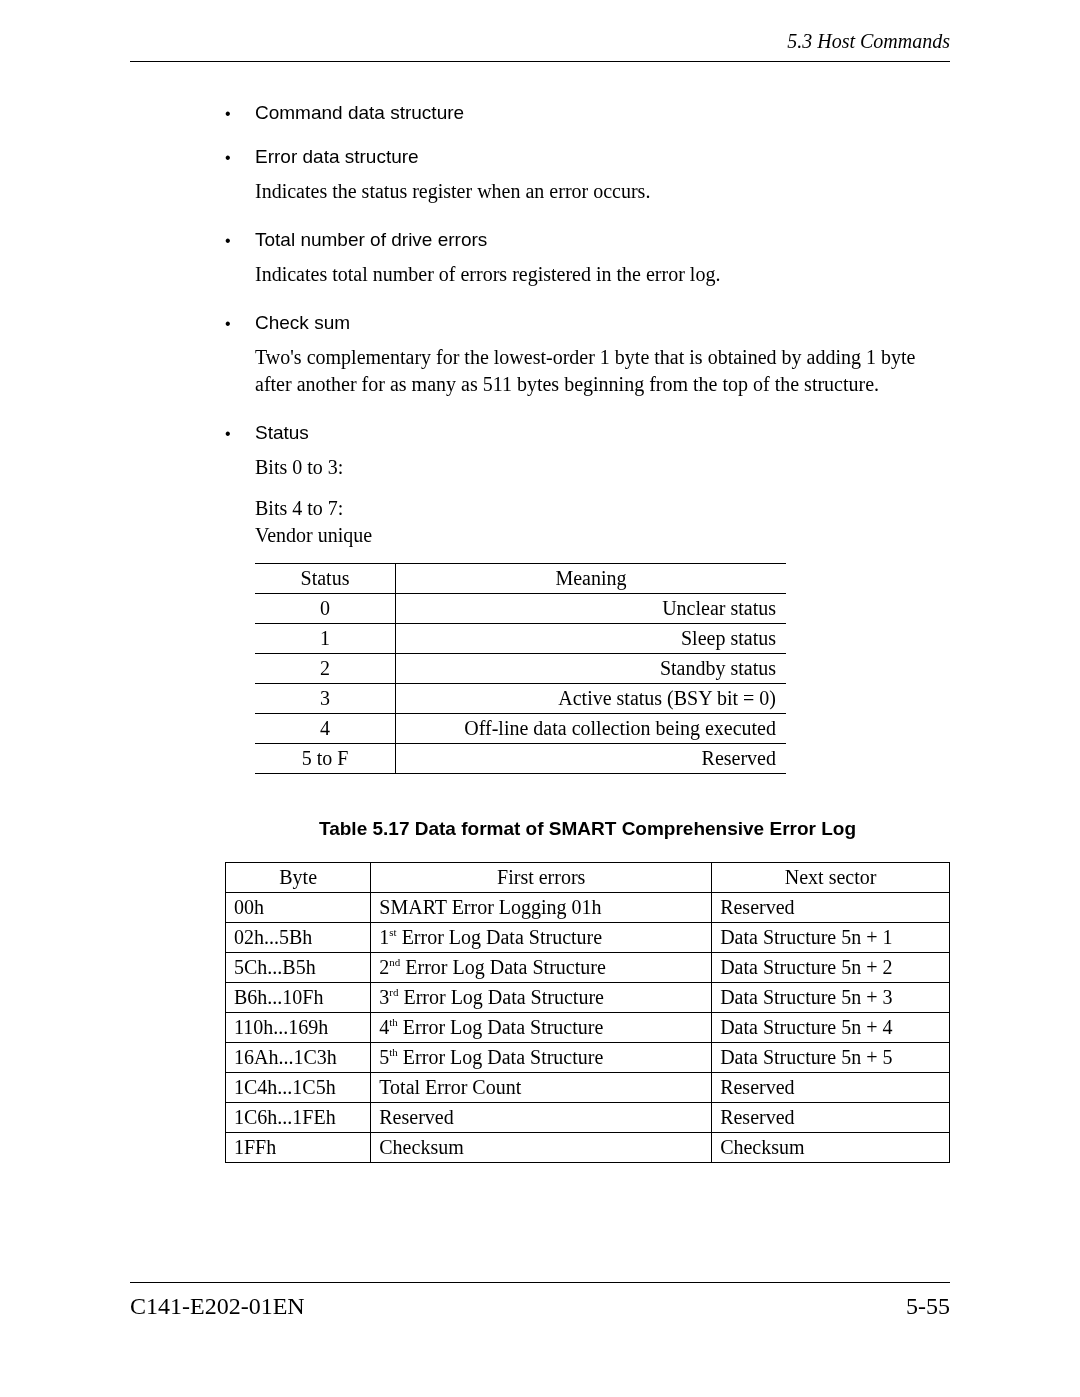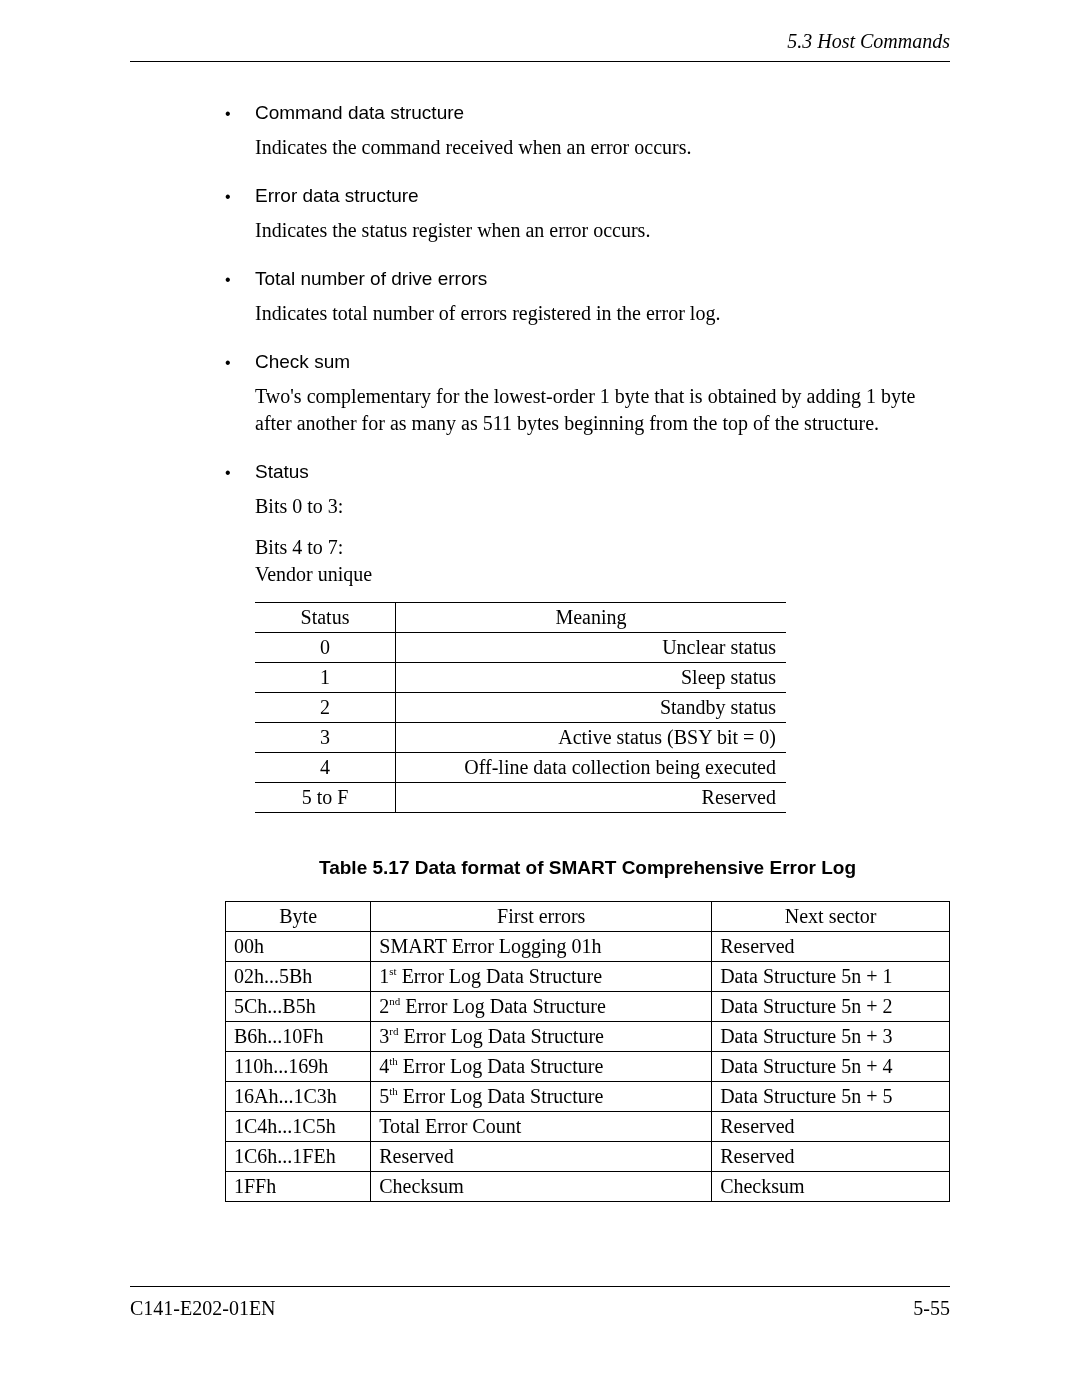--- a/index.html
+++ b/index.html
@@ -119,40 +119,39 @@
   sup.ord { font-size: 11px; vertical-align: super; }
   .footer {
     position: absolute;
     bottom: 38px;
     left: 130px;
     right: 130px;
     border-top: 1.5px solid #000;
     padding-top: 10px;
     display: flex;
     justify-content: space-between;
-    font-size: 20px;
+    font-size: 24px;
   }
 </style>
 </head>
 <body>
 
 <div class="page">
 
   <div class="header">
     <span>5.3  Host Commands</span>
   </div>
 
   <div class="content">
 
     <div class="bullet-section">
       <div class="bullet-row">
         <span class="bullet">•</span>
         <span class="bullet-title">Command data structure</span>
       </div>
-      <div class="bullet-desc">Indicates the command received when an error occurs.</div>
     </div>
 
     <div class="bullet-section">
       <div class="bullet-row">
         <span class="bullet">•</span>
         <span class="bullet-title">Error data structure</span>
       </div>
       <div class="bullet-desc">Indicates the status register when an error occurs.</div>
     </div>
 

